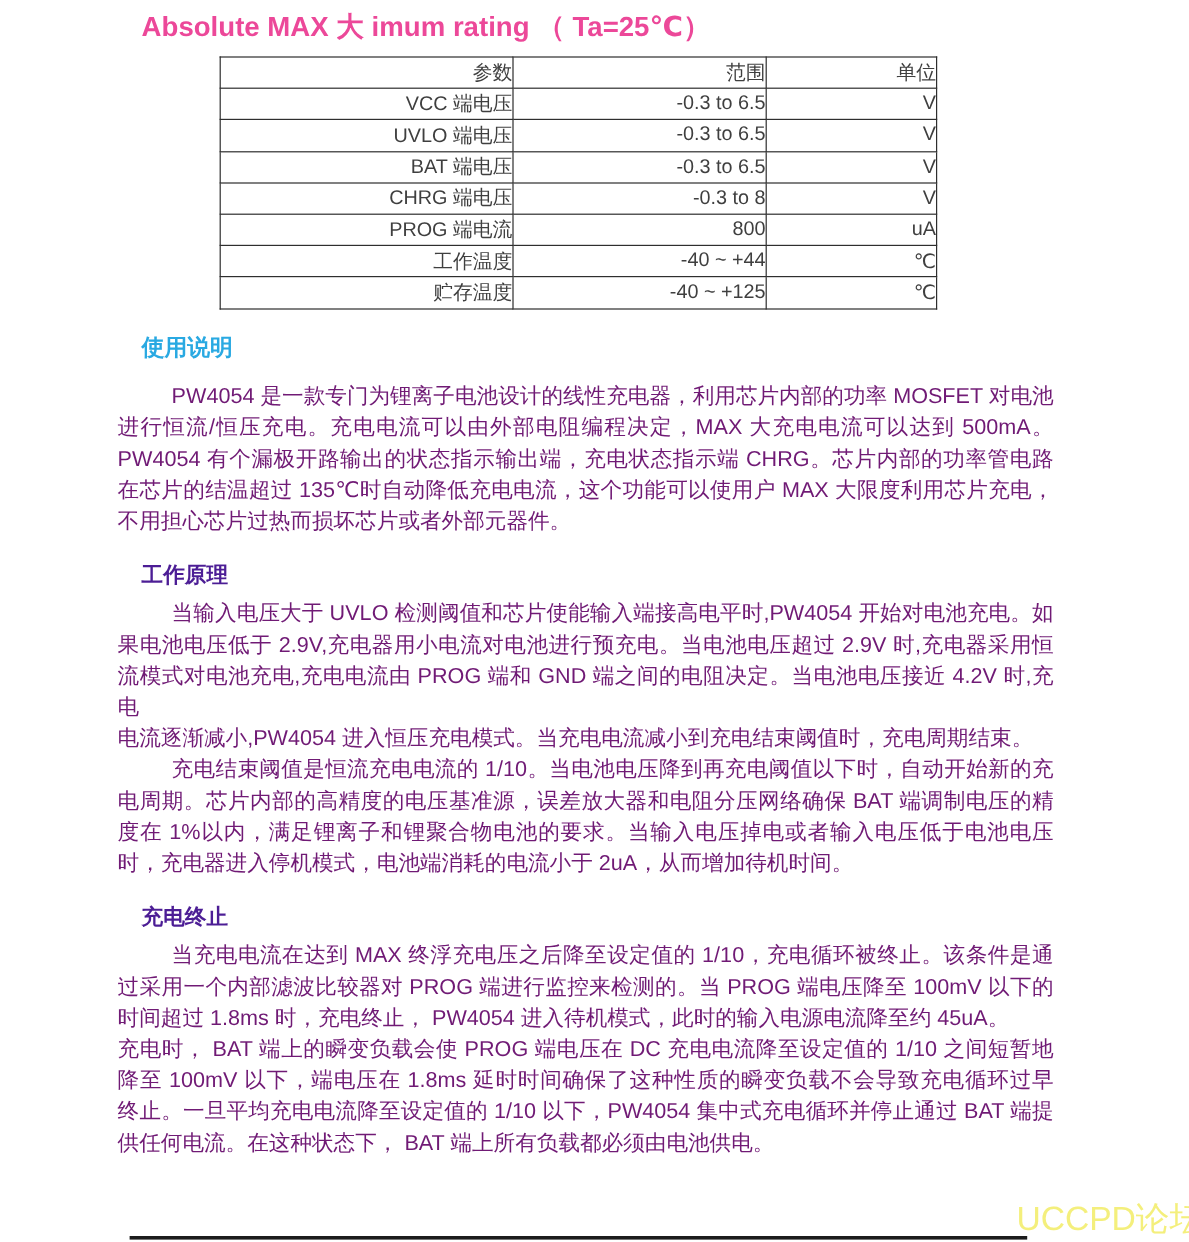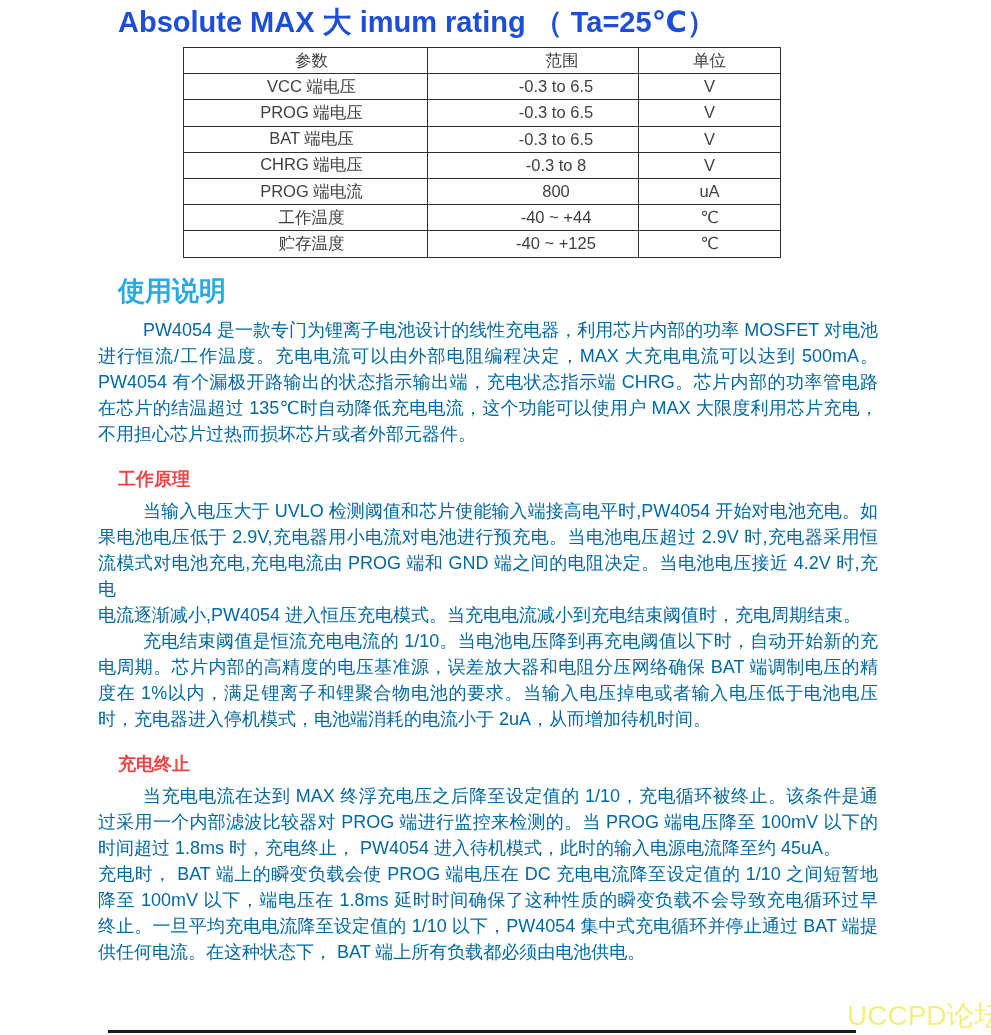--- a/index.html
+++ b/index.html
@@ -5,52 +5,52 @@
   html,body{margin:0;padding:0}
   body{
     width:991px;height:1035px;overflow:hidden;position:relative;
     background:#ffffff;color:#3b3b3b;
     font-family:"Liberation Sans","DejaVu Sans",sans-serif;
   }
   .page{padding:9px 113px 0 98px}
 
   .doc-title{
     margin:0 0 0 20px;
-    font-size:29px;line-height:27px;font-weight:bold;color:#1d4ed8;
+    font-size:23px;line-height:27px;font-weight:bold;color:#ec4899;
   }
 
   table.ratings{
     border-collapse:collapse;table-layout:fixed;
     margin:11px 0 0 85px;width:597px;color:#3f3f3f;
   }
   table.ratings col.w0{width:244px}
   table.ratings col.w1{width:211px}
   table.ratings col.w2{width:142px}
   table.ratings th,table.ratings td{
     border:1.3px solid #2e2e2e;height:25.2px;padding:0;
-    font-size:16.5px;font-weight:normal;text-align:center;
+    font-size:16.5px;font-weight:normal;text-align:right;
     overflow:hidden;white-space:nowrap;
   }
   .c0{padding-left:12px !important}
   td.c1{padding-left:46px !important}
   th.c1{padding-left:58px !important}
   .c2{text-align:center}
 
   .section-title{
     margin:20px 0 0 20px;
-    font-size:27px;line-height:26px;font-weight:bold;color:#29a9e2;
+    font-size:19px;line-height:26px;font-weight:bold;color:#29a9e2;
   }
   .sub-heading{
     margin:21px 0 0 20px;
-    font-size:18px;line-height:22px;font-weight:bold;color:#ef4444;
+    font-size:18px;line-height:22px;font-weight:bold;color:#4c1d95;
   }
   .para{margin-top:13px}
   .sub-heading + .para{margin-top:8px}
   .para2{margin-top:0}
-  .line{font-size:18px;line-height:26px;color:#0369a1}
+  .line{font-size:18px;line-height:26px;color:#701a75}
   .line.just{text-align:justify;text-align-last:justify}
   .line.ind{text-indent:45px}
 
   .bottom-rule{
     position:absolute;left:108px;top:1030px;width:748px;height:3px;
     background:#1c1c1c;
   }
   .watermark{
     position:absolute;left:847px;top:1001px;
     font-size:28px;line-height:30px;color:#f4ef7c;white-space:nowrap;
@@ -76,21 +76,21 @@
           <th class="c2">单位</th>
         </tr>
     </thead>
     <tbody>
         <tr>
           <td class="c0">VCC 端电压</td>
           <td class="c1">-0.3 to 6.5</td>
           <td class="c2">V</td>
         </tr>
         <tr>
-          <td class="c0">PROG 端电压</td>
+          <td class="c0">UVLO 端电压</td>
           <td class="c1">-0.3 to 6.5</td>
           <td class="c2">V</td>
         </tr>
         <tr>
           <td class="c0">BAT 端电压</td>
           <td class="c1">-0.3 to 6.5</td>
           <td class="c2">V</td>
         </tr>
         <tr>
           <td class="c0">CHRG 端电压</td>
@@ -112,21 +112,21 @@
           <td class="c1">-40 ~ +125</td>
           <td class="c2">℃</td>
         </tr>
       </tbody>
   </table>
 
   <div class="section-title">使用说明</div>
 
   <div class="para">
       <div class="line just ind">PW4054 是一款专门为锂离子电池设计的线性充电器，利用芯片内部的功率 MOSFET 对电池</div>
-      <div class="line just">进行恒流/工作温度。充电电流可以由外部电阻编程决定，MAX 大充电电流可以达到 500mA。</div>
+      <div class="line just">进行恒流/恒压充电。充电电流可以由外部电阻编程决定，MAX 大充电电流可以达到 500mA。</div>
       <div class="line just">PW4054 有个漏极开路输出的状态指示输出端，充电状态指示端 CHRG。芯片内部的功率管电路</div>
       <div class="line just">在芯片的结温超过 135℃时自动降低充电电流，这个功能可以使用户 MAX 大限度利用芯片充电，</div>
       <div class="line">不用担心芯片过热而损坏芯片或者外部元器件。</div>
     </div>
 
   <div class="sub-heading">工作原理</div>
   <div class="para">
       <div class="line just ind">当输入电压大于 UVLO 检测阈值和芯片使能输入端接高电平时,PW4054 开始对电池充电。如</div>
       <div class="line just">果电池电压低于 2.9V,充电器用小电流对电池进行预充电。当电池电压超过 2.9V 时,充电器采用恒</div>
       <div class="line just">流模式对电池充电,充电电流由 PROG 端和 GND 端之间的电阻决定。当电池电压接近 4.2V 时,充电</div>

